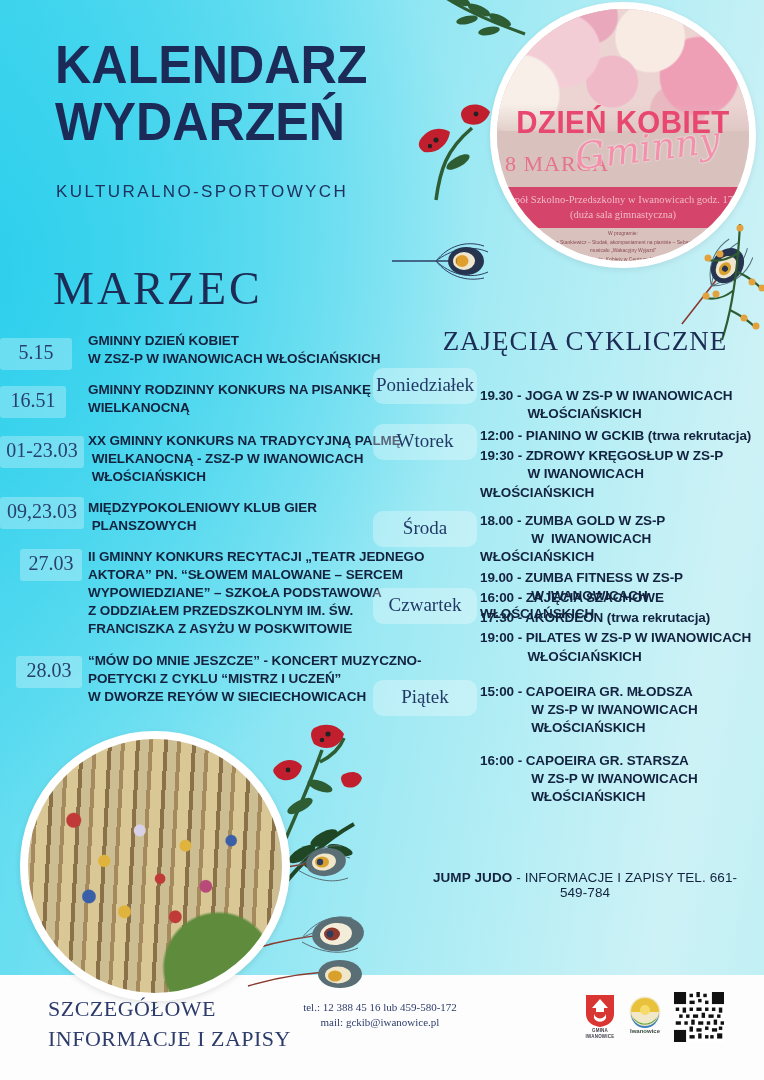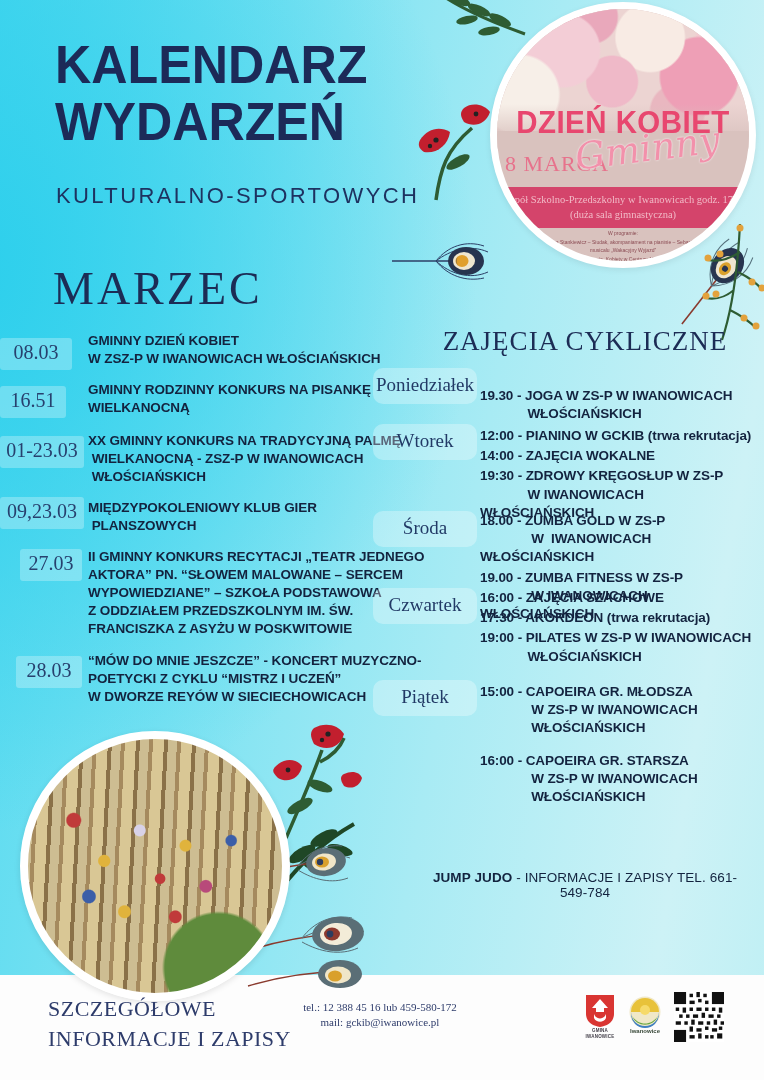--- a/index.html
+++ b/index.html
@@ -5,21 +5,21 @@
   html,body{margin:0;padding:0;background:#888;}
   .poster{position:relative;width:764px;height:1080px;overflow:hidden;
     font-family:"Liberation Sans",sans-serif;
     background:
       radial-gradient(120% 95% at -5% 25%, #2ccfec 0%, rgba(44,207,236,0) 55%),
       linear-gradient(100deg,#4ed8ef 0%,#7ae2f2 30%,#a8ebf4 58%,#cdf2f6 85%,#bdeff4 100%); padding-left: 18px;}
   .bottom-band{position:absolute;left:0;top:975px;width:764px;height:105px;background:#fdfdfd;}
   
   .title{position:absolute;left:55px;top:36px;color:#1c2a58;font-weight:800;
     font-size:54px;line-height:1.06;letter-spacing:0;transform:scaleX(.93);transform-origin:left top;}
-  .subtitle{position:absolute;left:56px;top:180px;color:#1e3260;font-size:22px;
+  .subtitle{position:absolute;left:56px;top:180px;color:#1e3260;font-size:17px;
     letter-spacing:2.4px;line-height:1.45;font-weight:500;}
   
   .month{position:absolute;left:53px;top:262px;font-family:"Liberation Serif",serif;
     font-size:46px;letter-spacing:3px;color:#1c2c55;font-weight:500;}
   .cyclic-header{position:absolute;left:420px;top:326px;width:330px;text-align:center;
     font-family:"Liberation Serif",serif;font-size:27px;letter-spacing:1px;color:#1c2c55;font-weight:500;}
   
   .date-badge{position:absolute;background:rgba(255,255,255,.28);border-radius:3px;
     font-family:"Liberation Serif",serif;font-size:20px;color:#27406e;text-align:center;
     padding:3px 0 6px;}
@@ -225,21 +225,21 @@
     <div class="dk-fine">
       <div>W programie:</div>
       <div>Anna Stankiewicz – Siudak, akompaniament na pianinie – Sebastian</div>
       <div>musicalu „Wakacyjny Wyjazd”</div>
       <div>stowarzyszenia „Kobiety w Centrum Małopolskie”</div>
     </div>
   </div>
 
   <div class="month">MARZEC</div>
 
-  <div class="date-badge e0b">08.03</div>
+  <div class="date-badge e0b">5.15</div>
   <div class="ev-text e0t">GMINNY DZIEŃ KOBIET
 W ZSZ-P W IWANOWICACH WŁOŚCIAŃSKICH</div>
   <div class="date-badge e1b">16.51</div>
   <div class="ev-text e1t">GMINNY RODZINNY KONKURS NA PISANKĘ
 WIELKANOCNĄ</div>
   <div class="date-badge e2b">01-23.03</div>
   <div class="ev-text e2t">XX GMINNY KONKURS NA TRADYCYJNĄ PALMĘ
  WIELKANOCNĄ - ZSZ-P W IWANOWICACH
  WŁOŚCIAŃSKICH</div>
   <div class="date-badge e3b">09,23.03</div>
@@ -260,21 +260,20 @@
 
   <div class="day-badge d0">Poniedziałek</div>
   <div class="entries t0">
     <div class="entry">19.30 - JOGA W ZS-P W IWANOWICACH
              WŁOŚCIAŃSKICH</div>
   </div>
 
   <div class="day-badge d1">Wtorek</div>
   <div class="entries t1">
     <div class="entry">12:00 - PIANINO W GCKIB (trwa rekrutacja)</div>
-    <div class="entry">14:00 - ZAJĘCIA WOKALNE</div>
     <div class="entry">19:30 - ZDROWY KRĘGOSŁUP W ZS-P
              W IWANOWICACH WŁOŚCIAŃSKICH</div>
   </div>
 
   <div class="day-badge d2">Środa</div>
   <div class="entries t2">
     <div class="entry">18.00 - ZUMBA GOLD W ZS-P
               W  IWANOWICACH WŁOŚCIAŃSKICH</div>
     <div class="entry">19.00 - ZUMBA FITNESS W ZS-P
               W IWANOWICACH WŁOŚCIAŃSKICH</div>

